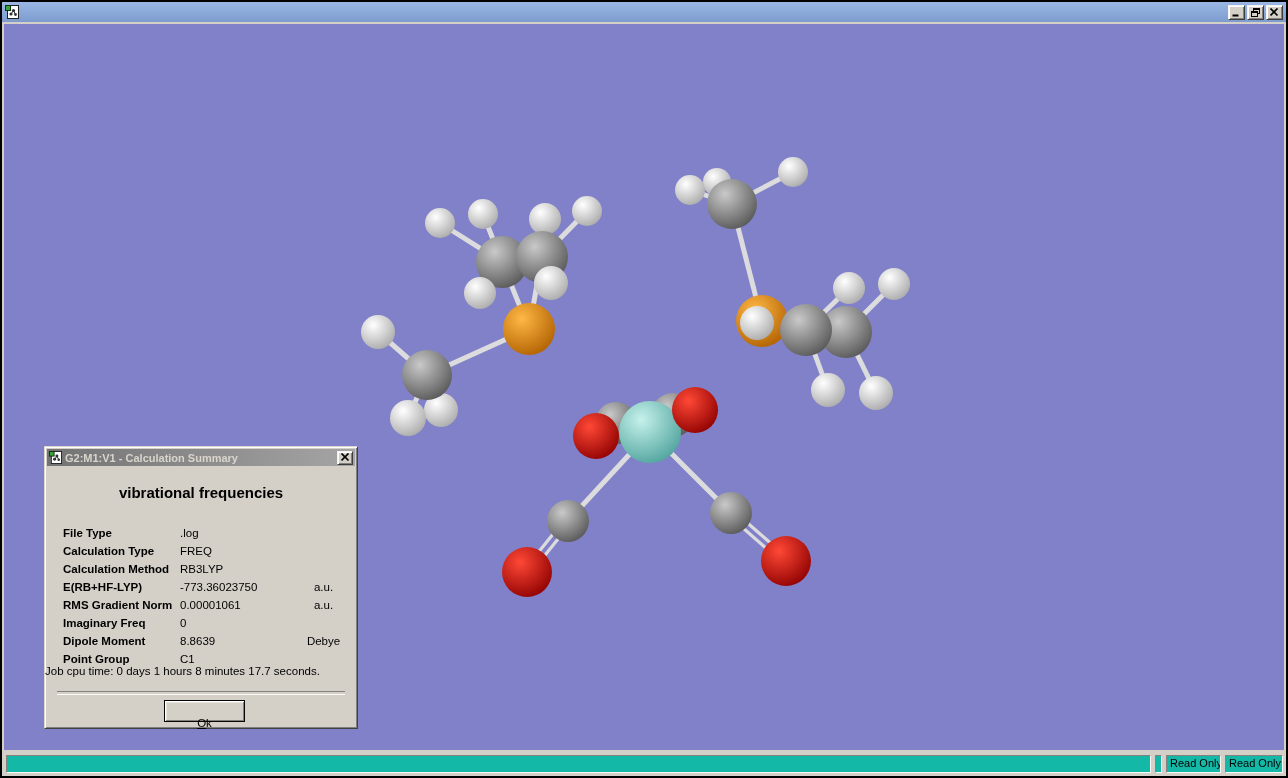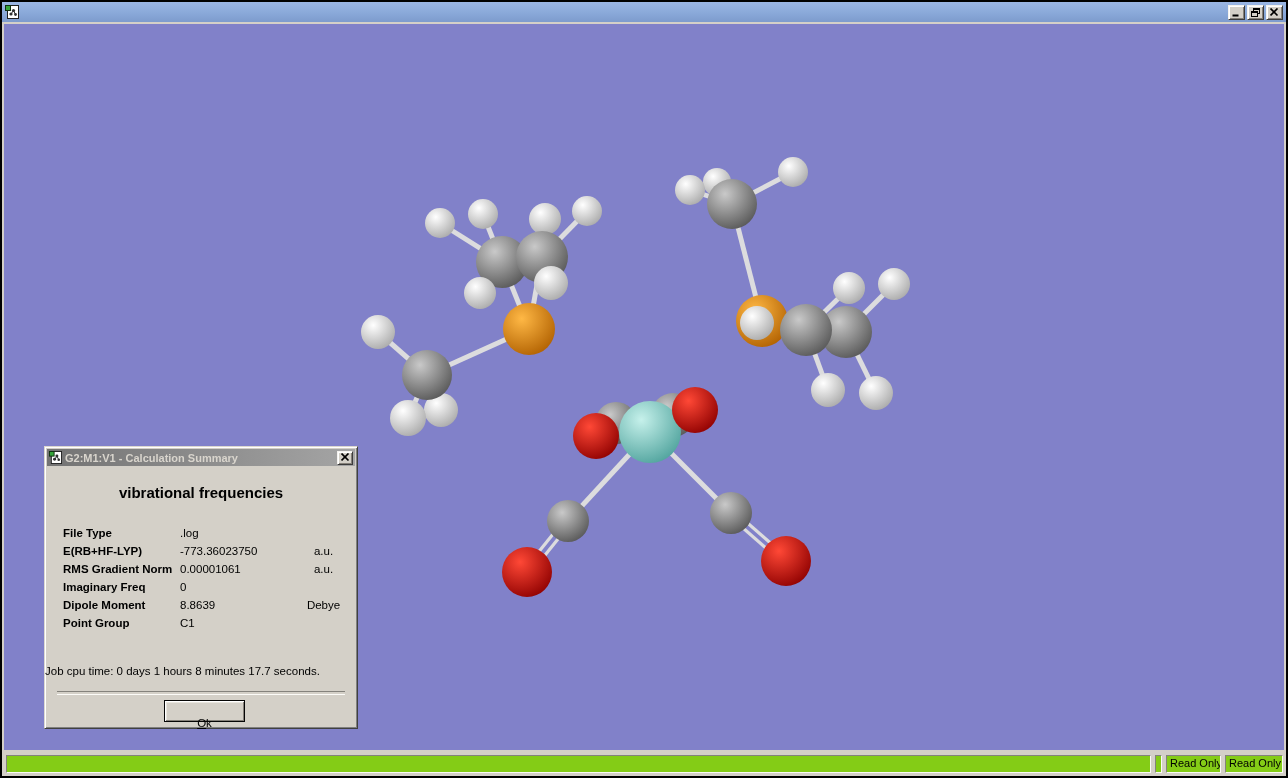--- a/index.html
+++ b/index.html
@@ -37,21 +37,21 @@
   }
   .viewport svg{display:block;width:100%;height:100%;}
 
   
   .statusbar{
     position:absolute;left:0;right:0;bottom:0;height:24px;background:#d4d0c8;
     display:flex;align-items:center;gap:4px;padding:2px 3px 2px 4px;box-sizing:border-box;
   }
   .panel{
     height:18px;border:1px solid;border-color:#84827c #fcfbf8 #fcfbf8 #84827c;
-    box-sizing:border-box;background:#84cc16;
+    box-sizing:border-box;background:#14b8a6;
     font-size:11px;line-height:15px;color:#000;padding:0 3px;overflow:hidden;white-space:nowrap;
   }
   .panel.big{flex:1;}
   .panel.sep{width:7px;padding:0;}
   .panel.ro1{width:55px;}
   .panel.ro2{width:58px;}
 
   
   .dialog{
     position:absolute;left:44px;top:446px;width:314px;height:283px;
@@ -260,20 +260,30 @@
     </div>
 
     <div class="dlg-heading">vibrational frequencies</div>
     <div class="dlg-rows" id="dlgRows">
         <div class="dlg-row">
           <span class="lbl">File Type</span>
           <span class="val">.log</span>
           <span class="unit"></span>
         </div>
         <div class="dlg-row">
+          <span class="lbl">Calculation Type</span>
+          <span class="val">FREQ</span>
+          <span class="unit"></span>
+        </div>
+        <div class="dlg-row">
+          <span class="lbl">Calculation Method</span>
+          <span class="val">RB3LYP</span>
+          <span class="unit"></span>
+        </div>
+        <div class="dlg-row">
           <span class="lbl">E(RB+HF-LYP)</span>
           <span class="val">-773.36023750</span>
           <span class="unit">a.u.</span>
         </div>
         <div class="dlg-row">
           <span class="lbl">RMS Gradient Norm</span>
           <span class="val">0.00001061</span>
           <span class="unit">a.u.</span>
         </div>
         <div class="dlg-row">

